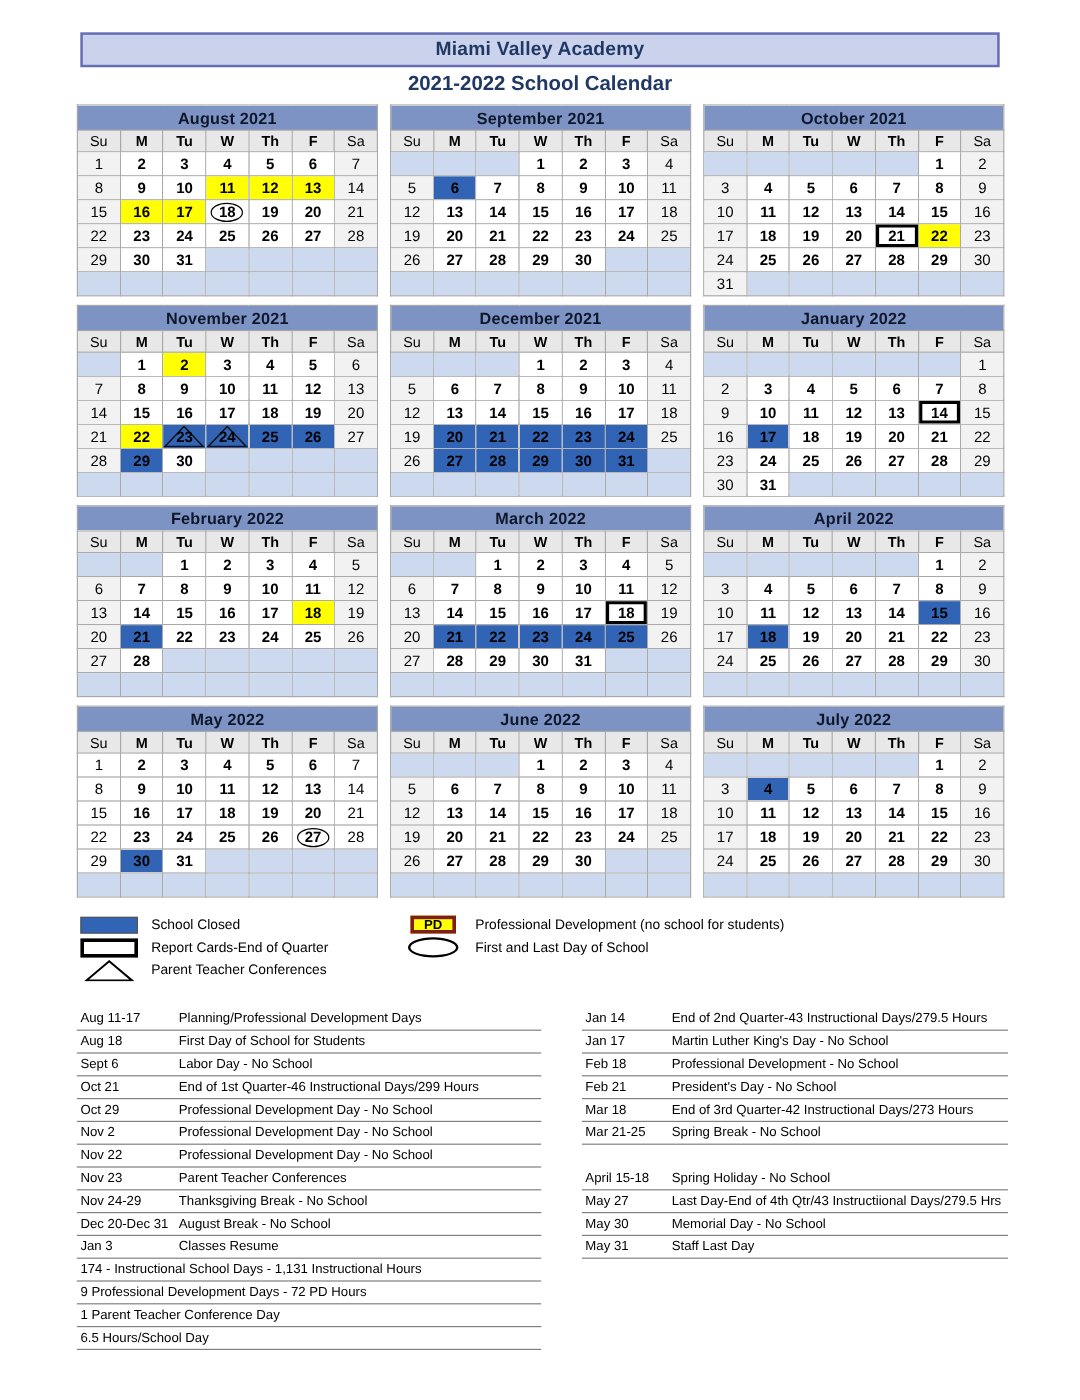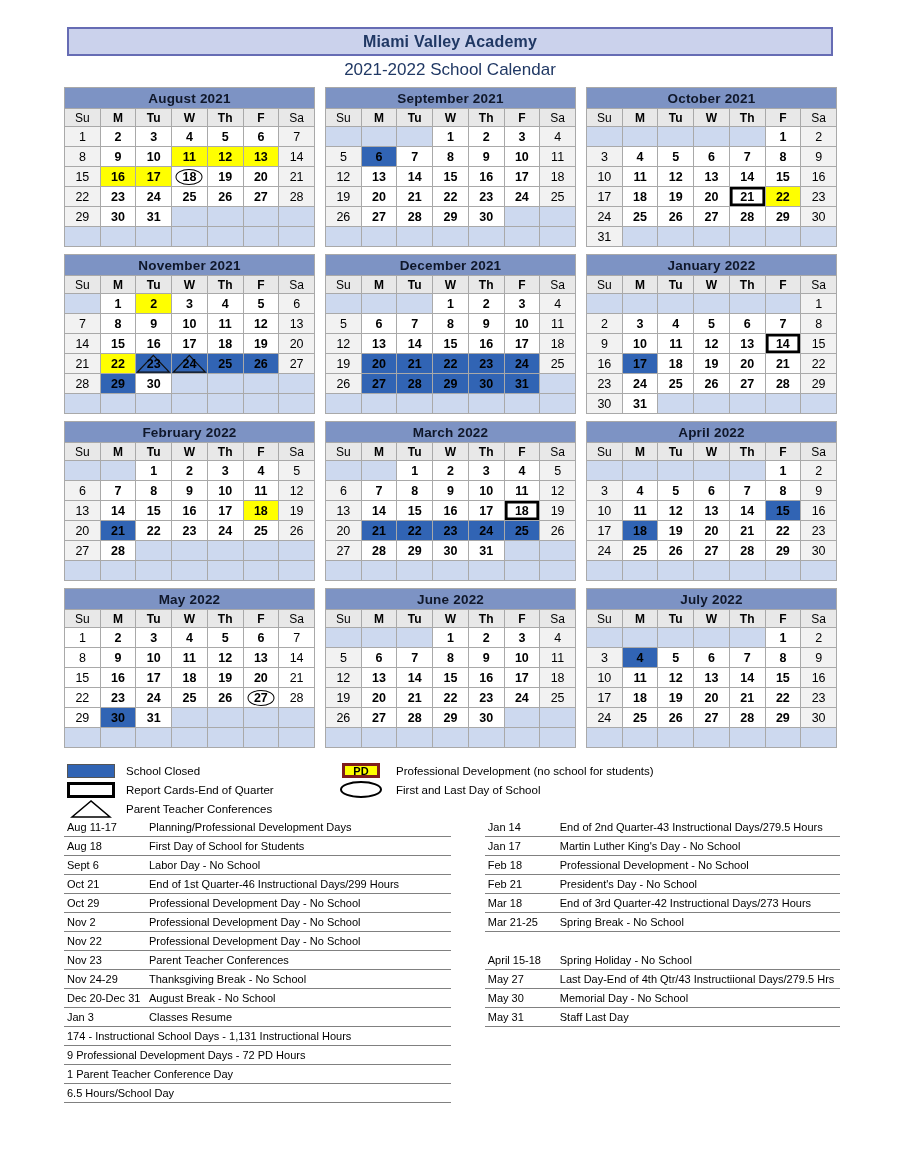--- a/index.html
+++ b/index.html
@@ -4,21 +4,21 @@
 <style>
   * { margin:0; padding:0; box-sizing:border-box; }
   html,body { width:900px; height:1167px; background:#fff; overflow:hidden;
     font-family:"Liberation Sans", sans-serif; color:#000; }
   .page { width:900px; height:1167px; position:relative; background:#fff; }
 
   
   .title-box { margin:27px 67px 0 67px; background:var(--title-bg); border:2px solid var(--title-border);
     text-align:center; padding:4px 0 3px 0; }
   .title-box .school { font-size:16px; font-weight:bold; color:var(--title-text); letter-spacing:.2px; }
-  .subtitle { text-align:center; font-size:17px; font-weight:normal; color:var(--title-text); margin-top:4px; }
+  .subtitle { text-align:center; font-size:17px; font-weight:bold; color:var(--title-text); margin-top:4px; }
 
   
   .months { margin:7px 63px 0 64px; display:grid; grid-template-columns:repeat(3,1fr); gap:7px 10px; }
   table.month { width:100%; border-collapse:collapse; table-layout:fixed; border:1px solid #56618f; }
   table.month td { border:1px solid #a9a9a9; text-align:center; overflow:hidden; }
   td.mname { background:var(--mh); color:#0f172a; font-weight:bold; font-size:13.5px; height:21px;
     border:1px solid #3d4a7d; letter-spacing:.2px; }
   td.dow { background:var(--dowbg); font-size:12px; font-weight:bold; height:18px; }
   td.dow.light { font-weight:normal; }
   td.dc { height:20px; font-size:12.5px; font-weight:bold; background:#fff; position:relative; }
@@ -39,21 +39,21 @@
   .leg-col.left { width:270px;justify-content:flex-end; }
   .leg-item { display:flex; align-items:center; height:17px; }
   .leg-swatch-holder { width:50px; display:flex; justify-content:center; margin-right:10px; flex:0 0 50px; }
   .sw-closed { width:48px; height:14px; background:var(--closed); border:1px solid #555; }
   .sw-rect { width:48px; height:16px; background:#fff; border:3px solid #000; }
   .sw-pd { width:38px; height:15px; background:var(--pd); border:3px solid #7f1d1d; font-size:11px;
     font-weight:bold; display:flex; align-items:center; justify-content:center; }
   .sw-oval { width:42px; height:17px; border:2px solid #000; border-radius:50%; background:#fff; }
 
   
-  .notes { margin:1px 60px 0 64px; display:flex; gap:34px; font-size:11px; }
+  .notes { margin:23px 60px 0 64px; display:flex; gap:34px; font-size:11px; }
   .ncol { display:flex; flex-direction:column; }
   .ncol.left { width:392px; }
   .ncol.right { width:360px; }
   .note-row { display:flex; border-bottom:1px solid #808080; padding:3px 0 2px 3px; min-height:18px;
     line-height:13px; align-items:flex-start; }
   .note-row .nd { flex:0 0 82px; }
   .ncol.right .note-row .nd { flex:0 0 72px; }
   .note-row .nt { flex:1; }
   .note-gap { height:19px; }
   .note-row.summary { padding-left:3px; }

